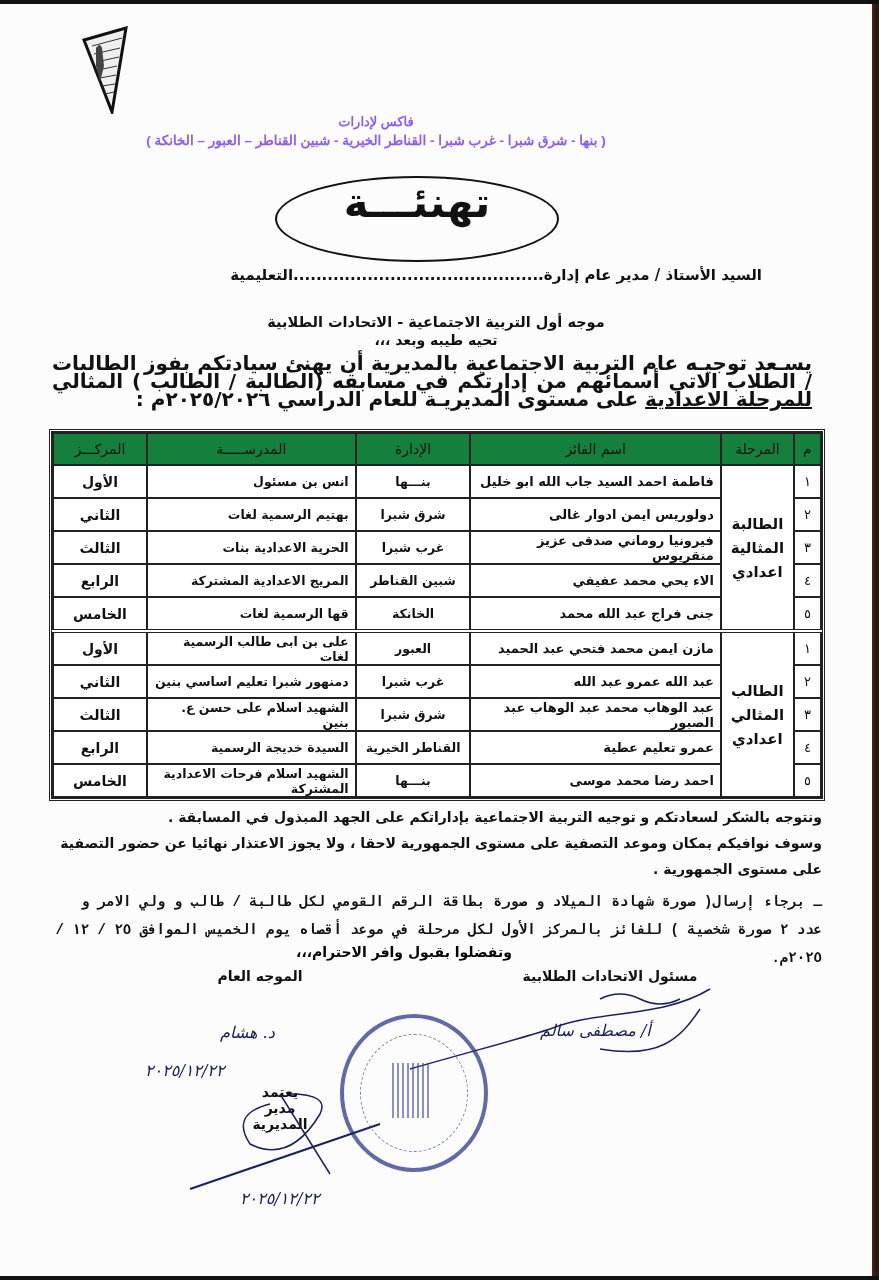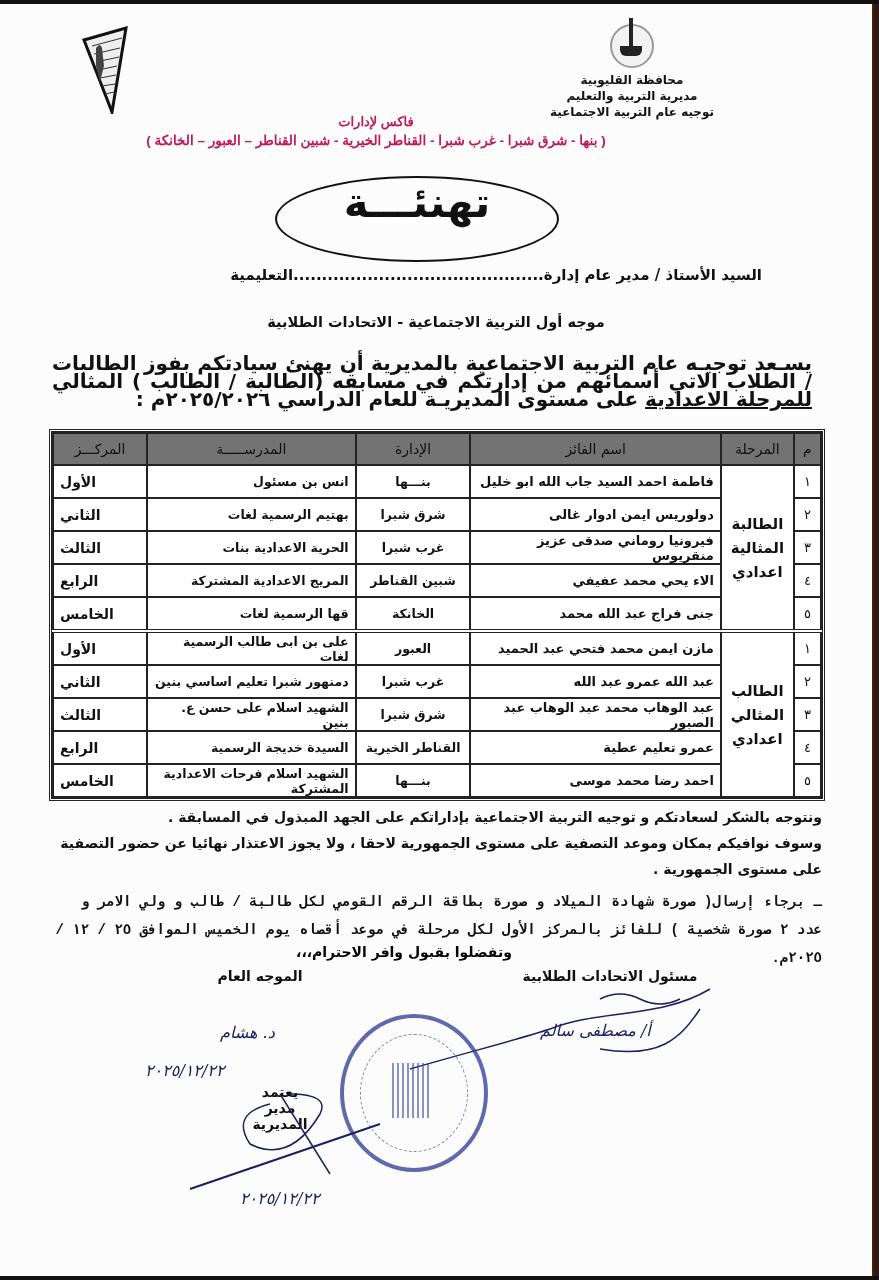--- a/index.html
+++ b/index.html
@@ -20,70 +20,64 @@
   
   .hdr-right { position:absolute; right:110px; top:20px; width:260px; text-align:center; direction:rtl; }
   .gov-logo { width:40px; height:40px; margin:0 auto 4px; border-radius:50%; border:2px solid #999; position:relative; background:#f2f2f2; }
   .gov-logo:before { content:""; position:absolute; left:17px; top:-8px; width:4px; height:30px; background:#222; }
   .gov-logo:after { content:""; position:absolute; left:8px; top:20px; width:22px; height:10px; background:#222; border-radius:0 0 6px 6px; }
   .hdr-line { font-size:12px; font-weight:bold; color:#111; line-height:16px; }
 
   
   .min-logo { position:absolute; left:82px; top:22px; width:46px; height:88px; }
 
-  .fax { position:absolute; left:0; width:752px; text-align:center; direction:rtl; font-family:"Liberation Sans", sans-serif; font-weight:bold; color:#be185d; }
+  .fax { position:absolute; left:0; width:752px; text-align:center; direction:rtl; font-family:"Liberation Sans", sans-serif; font-weight:bold; color:#8b5cf6; }
   .fax-title { top:110px; font-size:13px; }
   .fax-list { top:128px; font-size:13.5px; }
 
   .ellipse { position:absolute; left:275px; top:172px; width:280px; height:82px; border:2px solid #111; border-radius:50%; display:flex; justify-content:center; }
   .ellipse span { font-size:42px; font-weight:900; color:#111; letter-spacing:2px; }
 
   .salute { position:absolute; right:110px; top:262px; width:640px; text-align:right; direction:rtl; font-size:15px; font-weight:bold; color:#111; }
   .subtitle { position:absolute; left:0; width:872px; text-align:center; direction:rtl; font-size:14.5px; font-weight:bold; color:#111; }
   .subtitle.s1 { top:310px; }
   .subtitle.s2 { top:328px; font-size:14px; }
 
   .intro { position:absolute; left:52px; top:350px; width:760px; direction:rtl; text-align:justify; font-size:20px; font-weight:bold; line-height:18px; color:#111; }
   .intro u { text-decoration: underline; }
 
   
   .tbl-wrap { position:absolute; left:49px; top:425px; width:770px; border:3px double #222; background:#fff; }
   table { width:100%; border-collapse:collapse; direction:rtl; table-layout:fixed; }
   th, td { border:2px solid #222; font-size:13px; font-weight:bold; color:#111; height:31px; padding:0 6px; }
-  th { background:#737373; font-weight:normal; font-size:14px; height:30px; }
+  th { background:#15803d; font-weight:normal; font-size:14px; height:30px; }
   td.num { text-align:center; width:22px; font-weight:normal; }
   td.stage { text-align:center; font-size:15px; line-height:24px; }
   td.name { text-align:right; }
   td.admin { text-align:center; font-size:12.5px; }
   td.school { text-align:right; font-size:12.5px; }
-  td.rank { text-align:left; font-size:14px; }
+  td.rank { text-align:center; font-size:14px; }
   tr.sep td { border-top:4px double #222; }
 
   .body-text { position:absolute; left:52px; width:770px; direction:rtl; text-align:right; font-size:14px; font-weight:bold; color:#111; line-height:26px; }
   .closing { position:absolute; left:0; width:808px; top:940px; text-align:center; direction:rtl; font-size:14px; font-weight:bold; }
 
   .sig-block { position:absolute; direction:rtl; text-align:center; font-size:14px; font-weight:bold; color:#111; }
   .stamp { position:absolute; left:340px; top:1010px; width:140px; height:150px; border:4px solid #2b3a8f; border-radius:50%; opacity:0.75; }
   .stamp:before { content:""; position:absolute; left:16px; top:16px; right:16px; bottom:16px; border:1px dashed #4a5ab0; border-radius:50%; }
   .stamp-eagle { position:absolute; left:48px; top:45px; width:40px; height:55px; background:repeating-linear-gradient(90deg,#3b4aa0 0 2px,transparent 2px 5px); opacity:0.8; }
   .handwrite { position:absolute; font-family:"DejaVu Serif", serif; font-style:italic; color:#1a2060; font-size:16px;margin-top:27px; }
   .scribble { position:absolute; }
 </style>
 </head>
 <body>
 
 <div class="topbar"></div>
 <div class="page">
 
-  <div class="hdr-right">
-    <div class="gov-logo"></div>
-    <div class="hdr-line">محافظة القليوبية</div>
-    <div class="hdr-line">مديرية التربية والتعليم</div>
-    <div class="hdr-line">توجيه عام التربية الاجتماعية</div>
-  </div>
 
   <svg class="min-logo" viewBox="0 0 46 88">
     <polygon points="2,14 44,2 30,86" fill="#eee" stroke="#111" stroke-width="3"></polygon>
     <g stroke="#333" stroke-width="1">
       <line x1="10" y1="20" x2="40" y2="12"></line>
         <line x1="12" y1="28" x2="38" y2="22"></line>
       <line x1="14" y1="36" x2="37" y2="31"></line>
         <line x1="16" y1="44" x2="35" y2="40"></line>
       <line x1="18" y1="52" x2="34" y2="49"></line>
         <line x1="20" y1="60" x2="33" y2="58"></line>
@@ -94,20 +88,21 @@
 
   <div class="fax fax-title">فاكس لإدارات</div>
   <div class="fax fax-list">( بنها - شرق شبرا - غرب شبرا - القناطر الخيرية - شبين القناطر – العبور – الخانكة )</div>
 
   <div class="ellipse">
     <span>تهنئـــة</span>
   </div>
 
   <div class="salute">السيد الأستاذ / مدير عام إدارة............................................التعليمية</div>
   <div class="subtitle s1">موجه أول التربية الاجتماعية  -  الاتحادات الطلابية</div>
+  <div class="subtitle s2">تحيه طيبه وبعد ،،،</div>
 
   <div class="intro">
     <span>يسـعد توجيـه عام التربية الاجتماعية بالمديرية أن يهنئ سيادتكم بفوز الطالبات / الطلاب الاتي أسمائهم من إدارتكم في مسابقه (الطالبة / الطالب ) المثالي </span><u>للمرحلة الاعدادية</u><span> على مستوى المديريـة للعام الدراسي ٢٠٢٥/٢٠٢٦م :</span>
   </div>
 
   <div class="tbl-wrap">
     <table>
       <colgroup>
         <col style="width:26px">
           <col style="width:70px">

